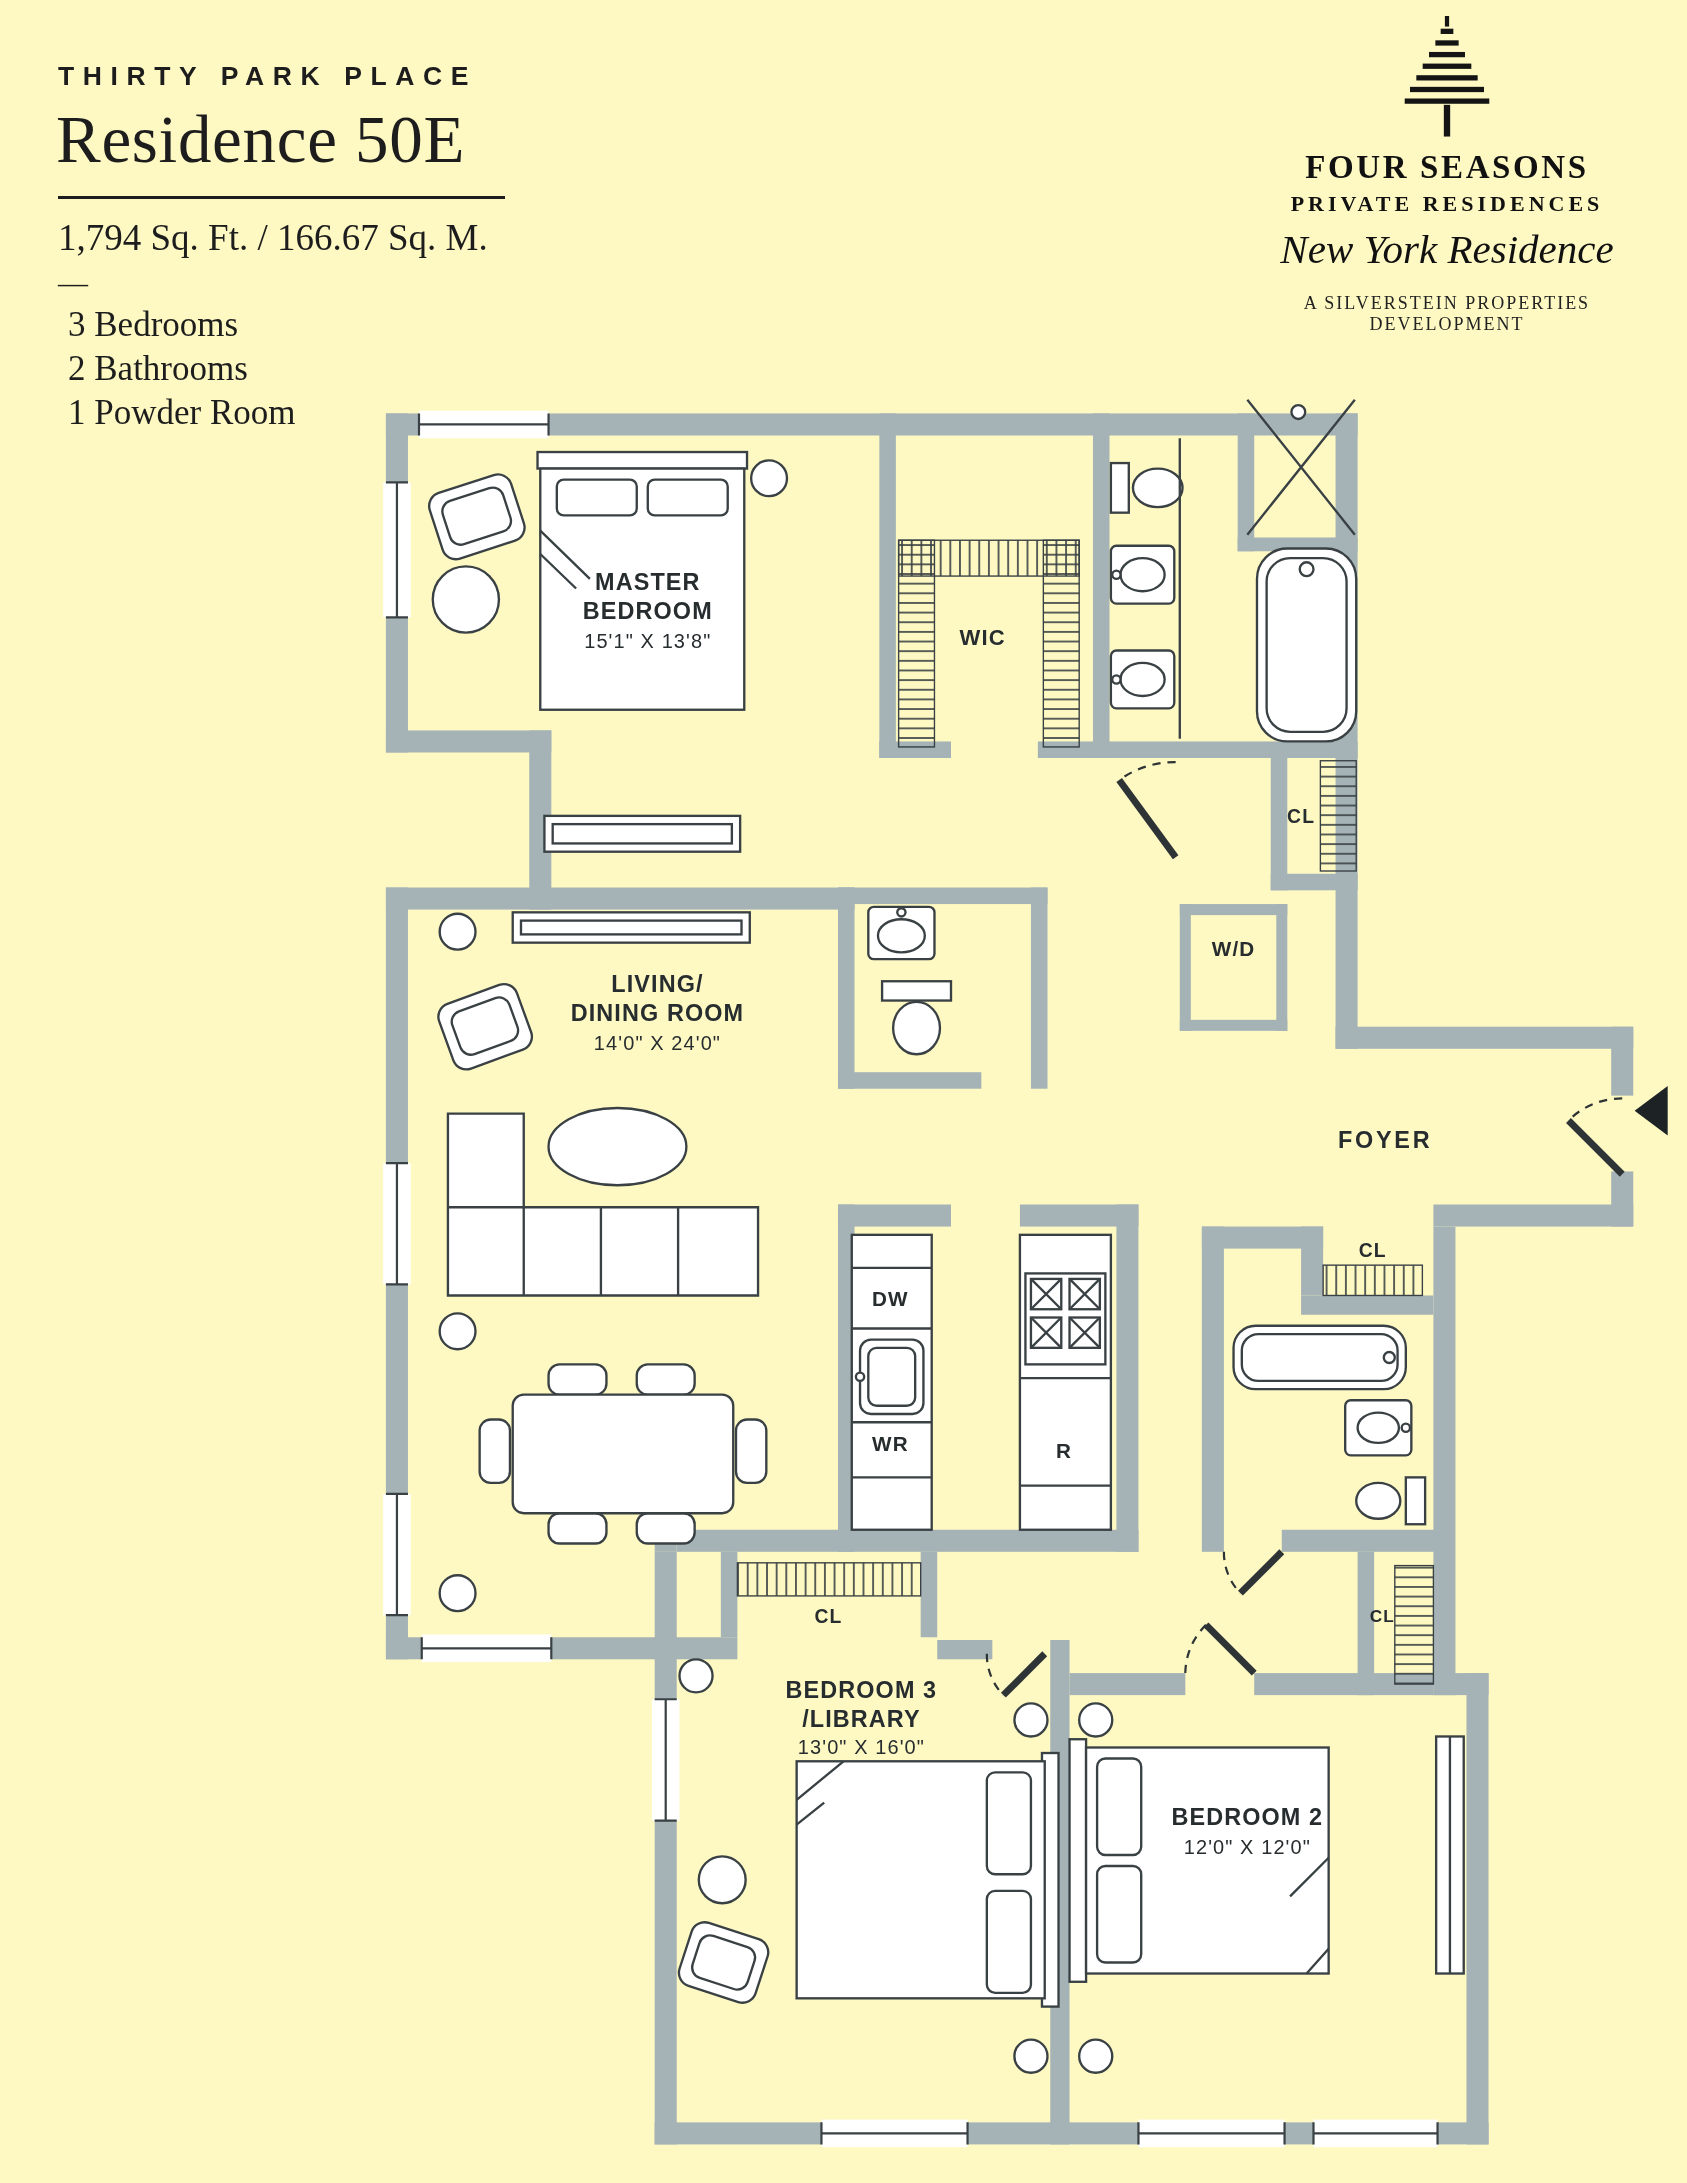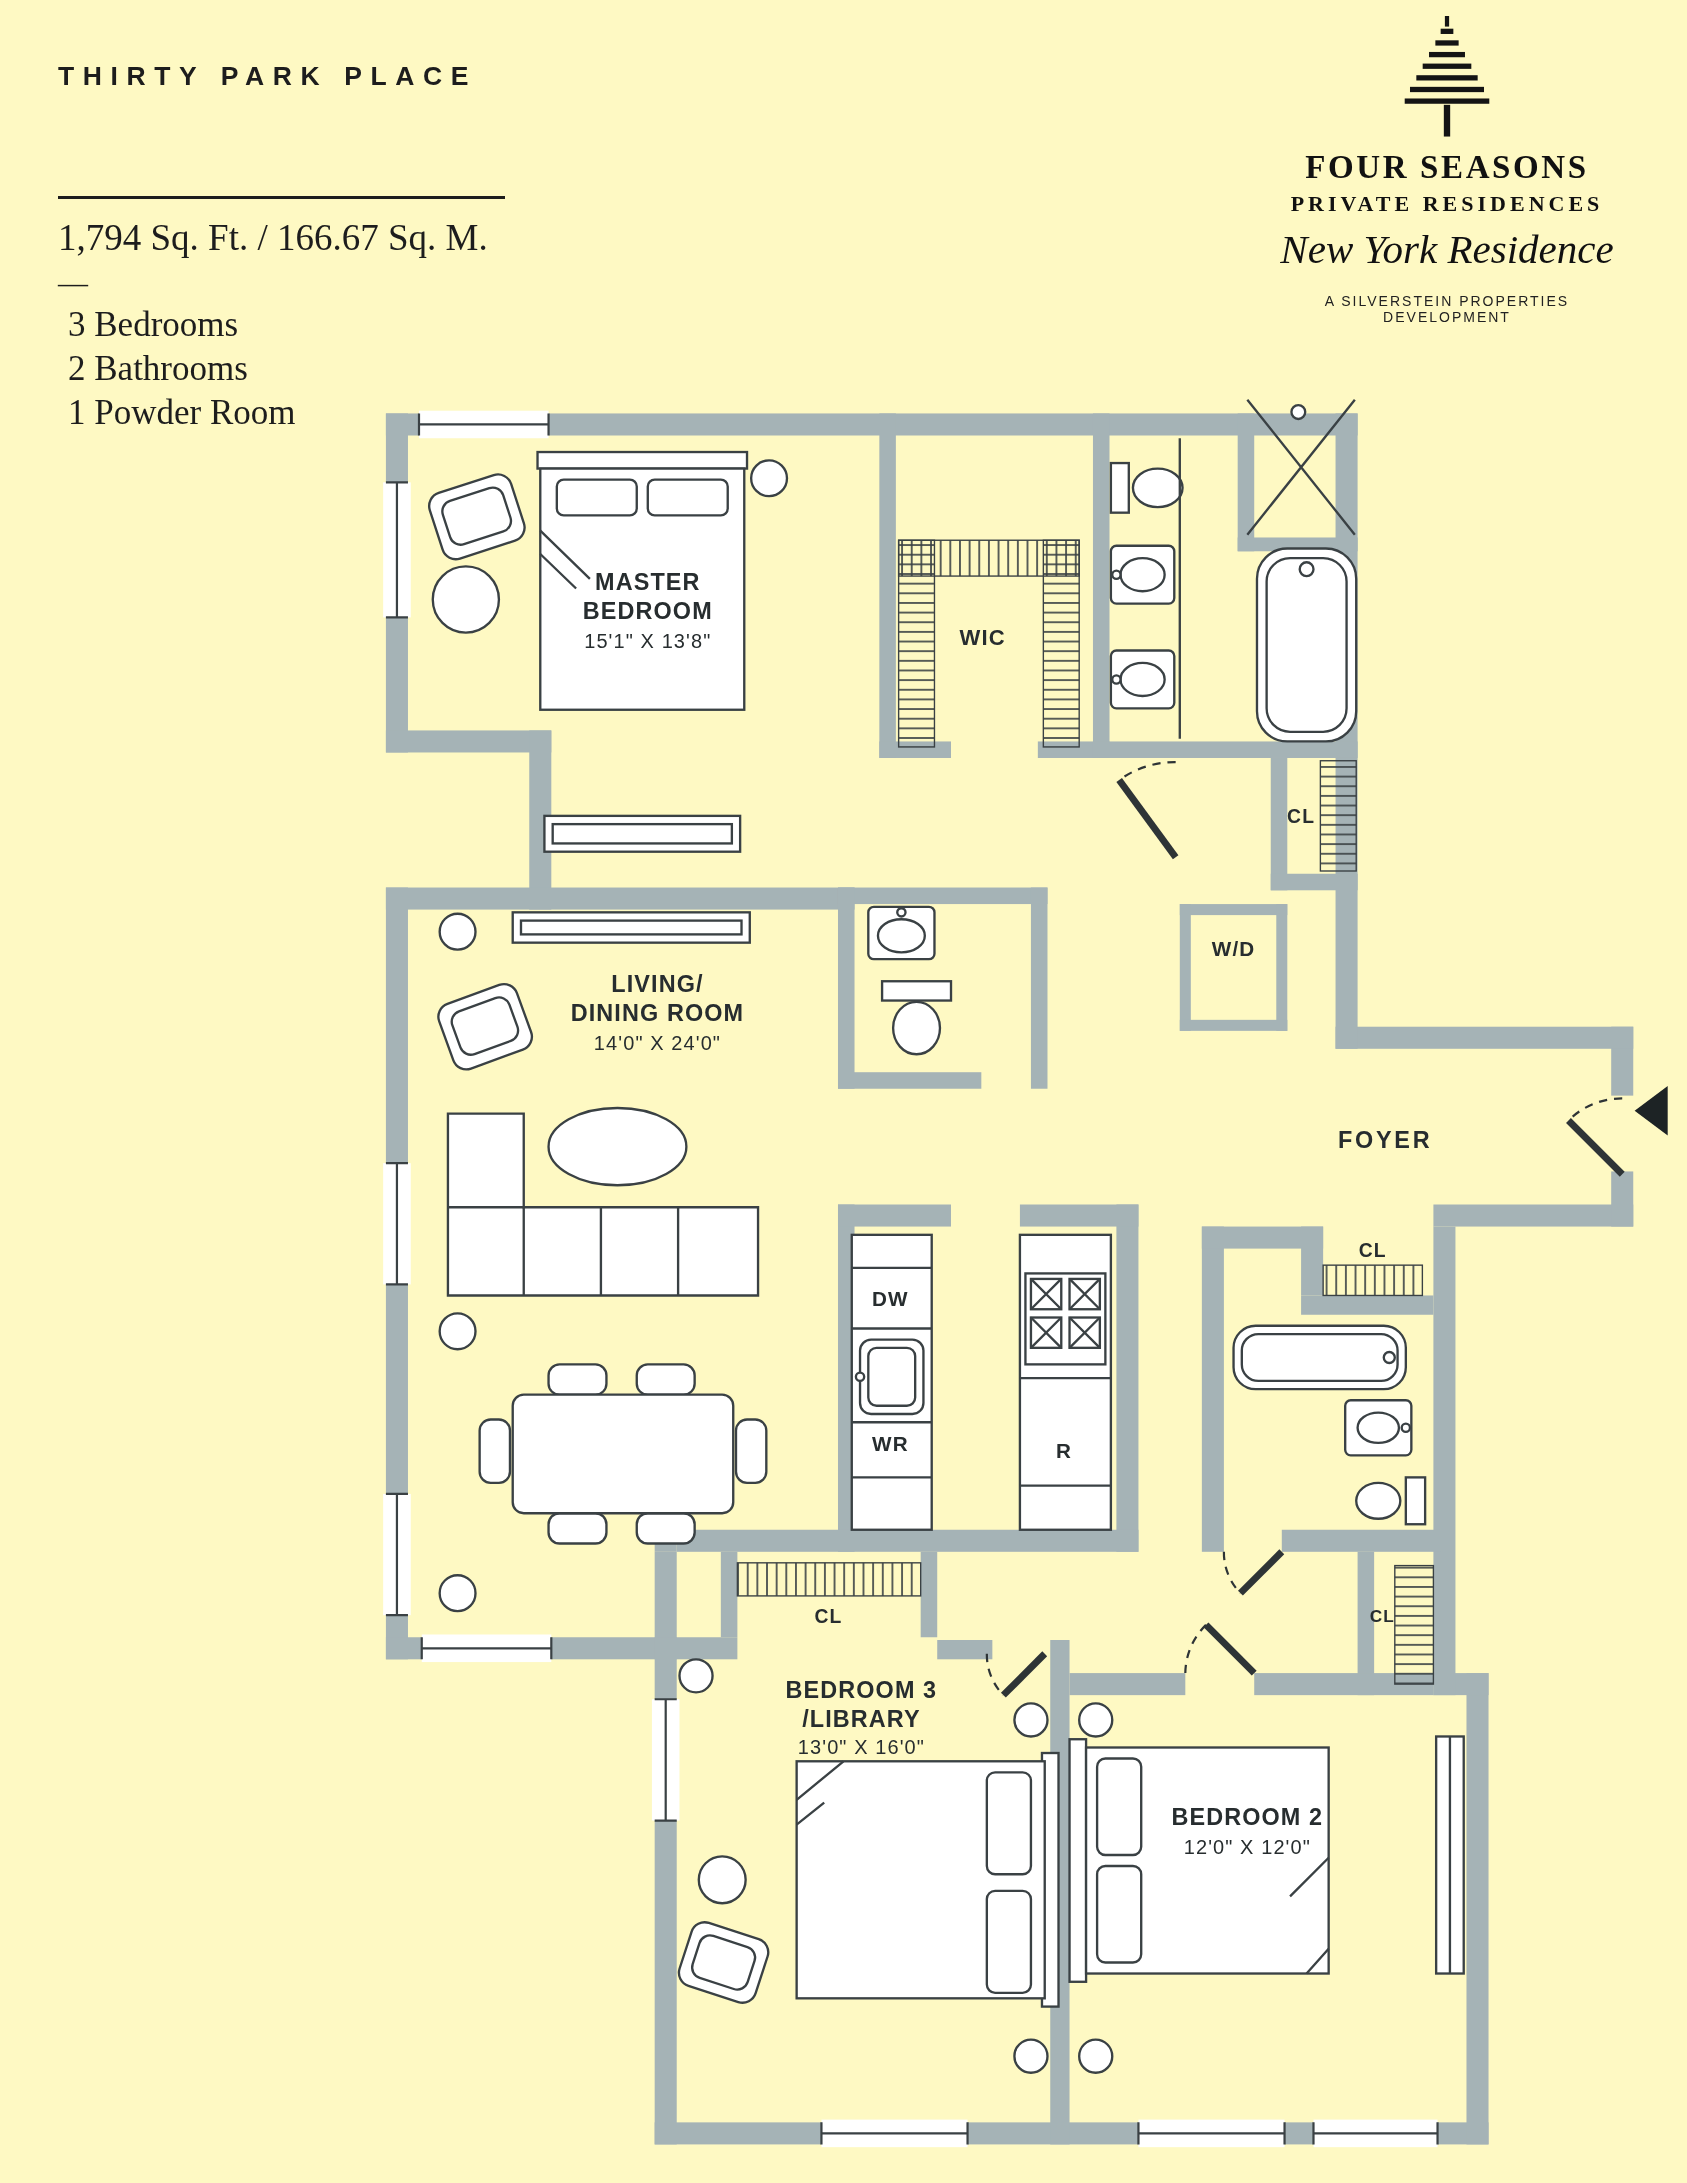--- a/index.html
+++ b/index.html
@@ -22,28 +22,29 @@
   .rule { position:absolute; left:58px; top:196px; width:447px; height:2.6px; background:#1d1d1d; }
   .area { position:absolute; left:58px; top:216px; font-size:37px; }
   .dash { position:absolute; left:58px; top:266px; font-size:30px; }
   .features { position:absolute; left:58px; top:303px; font-size:35px; line-height:44px;margin-left:10px; }
 
   .brand { position:absolute; left:1260px; top:16px; width:374px; text-align:center; color:#111; }
   .brand-tree { display:block; margin:0 auto; }
   .brand-name { font-size:33px; font-weight:700; letter-spacing:2.6px; margin-top:4px; }
   .brand-sub  { font-size:22px; font-weight:700; letter-spacing:4px; margin-top:5.3px; }
   .brand-script { font-style:italic; font-size:41px; margin-top:8px; }
-  .brand-dev { font-family:Liberation Sans, sans-serif; font-size:14px; letter-spacing:2px; margin-top:20px; color:#222; }
+  .brand-dev { font-family:Liberation Serif, serif; font-size:18px; letter-spacing:2px; margin-top:20px; color:#222; }
 </style>
 </head>
 <body>
 
 <div class="page">
 
   <div class="building">THIRTY PARK PLACE</div>
+  <div class="residence">Residence 50E</div>
   <div class="rule"></div>
   <div class="area">1,794 Sq. Ft. / 166.67 Sq. M.</div>
   <div class="dash">—</div>
   <div class="features">
     <div>3 Bedrooms</div>
     <div>2 Bathrooms</div>
     <div>1 Powder Room</div>
   </div>
 
   <div class="brand">

